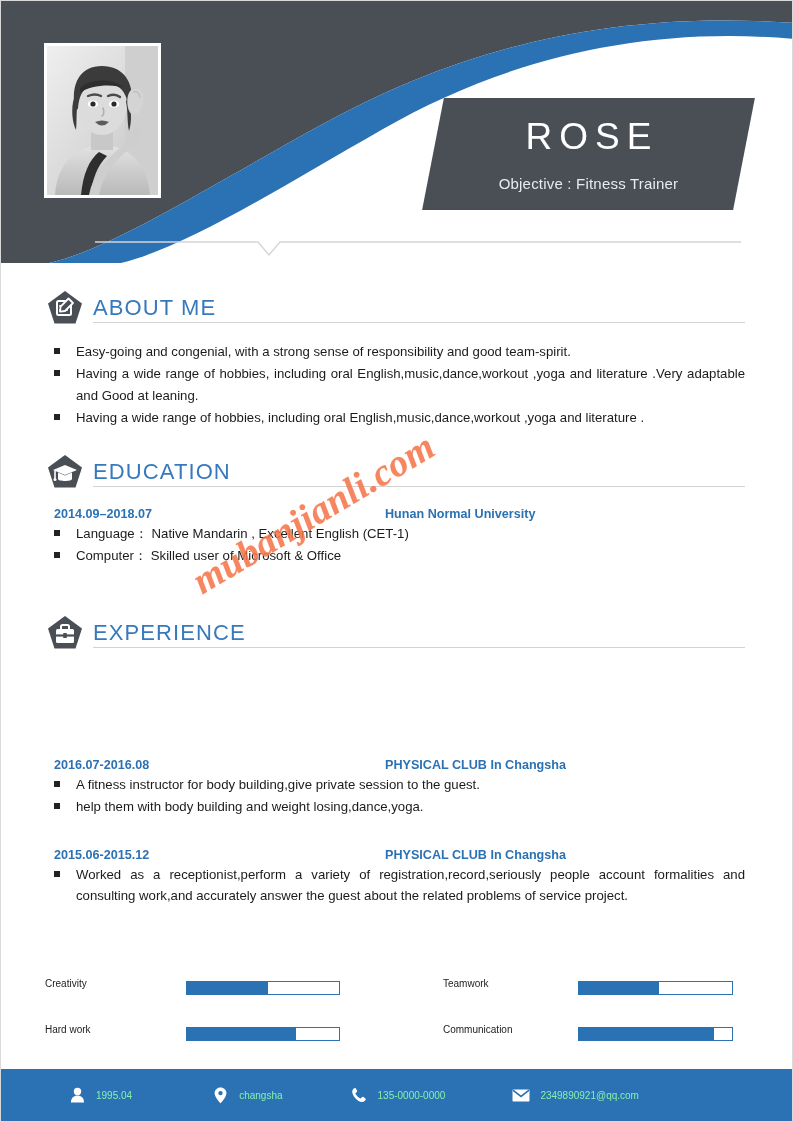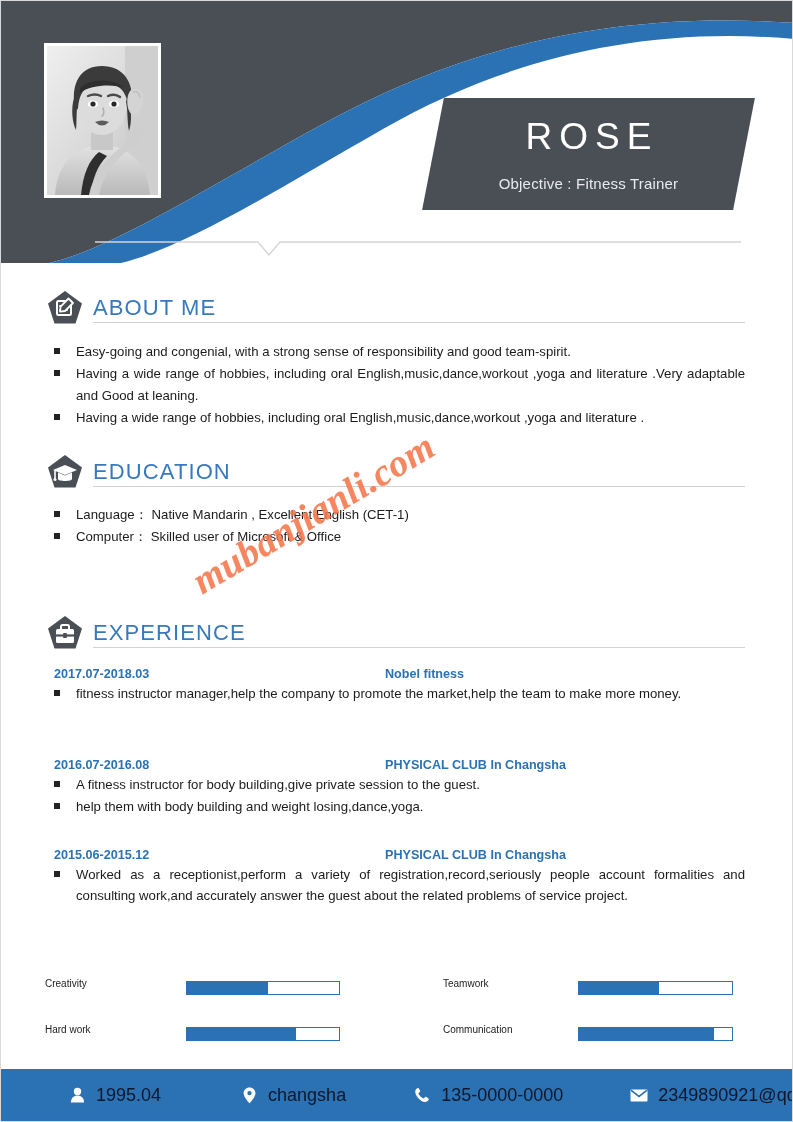--- a/index.html
+++ b/index.html
@@ -208,22 +208,22 @@
     bottom: 0;
     width: 793px;
     height: 52px;
     background: #2b72b4;
     display: flex;
     align-items: center;
   }
   .contact-item {
     display: flex;
     align-items: center;
-    color: #0f172a;
-    font-size: 18px;
+    color: #86efac;
+    font-size: 10px;
     white-space: nowrap;
     justify-content: center;
   }
   .contact-item .c-icon {
     display: inline-flex;
     align-items: center;
     justify-content: center;
     width: 20px;
     height: 20px;
     margin-right: 9px;
@@ -356,49 +356,44 @@
         <path d="M13,19.5 V26 C13,28.6 27,28.6 27,26 V19.5 L20,22.6 Z" fill="#ffffff"></path>
         <path d="M10,18 V25.5" stroke="#ffffff" stroke-width="1.6" stroke-linecap="round"></path>
         <circle cx="10" cy="26.4" r="1.5" fill="#ffffff"></circle>
       </svg>
     </div>
     <div class="sec-title">EDUCATION</div>
     <div class="sec-rule"></div>
   </div>
 
   <div class="body-block" style="left:44px; top:503px; width:700px;">
+    <div class="entry-row">
+      <span class="entry-date">2014.09–2018.07</span>
+      <span class="entry-org">Hunan Normal University</span>
+    </div>
     <ul class="bullets">
       <li>Language： Native Mandarin , Excellent English (CET-1)</li>
       <li>Computer： Skilled user of Microsoft &amp; Office</li>
     </ul>
   </div>
 
   <div class="section-head" style="top:613px;">
     <div class="sec-icon">
       <svg width="40" height="40" viewBox="0 0 40 40">
         <path d="M20,2 L37,14.5 L30.5,34.5 H9.5 L3,14.5 Z" fill="#4a4e55"></path>
         <rect x="11" y="15" width="18" height="14" rx="1.5" fill="#ffffff"></rect>
         <path d="M16,15 V12.5 C16,11.6 16.7,11 17.5,11 h5 C23.3,11 24,11.6 24,12.5 V15" fill="none" stroke="#ffffff" stroke-width="2"></path>
         <rect x="11" y="20.4" width="18" height="2.2" fill="#4a4e55"></rect>
         <rect x="18.2" y="19" width="3.6" height="5" rx="0.6" fill="#4a4e55"></rect>
       </svg>
     </div>
     <div class="sec-title">EXPERIENCE</div>
     <div class="sec-rule"></div>
   </div>
 
-  <div class="body-block" style="left:44px; top:663px; width:700px;">
-    <div class="entry-row">
-      <span class="entry-date">2017.07-2018.03</span>
-      <span class="entry-org">Nobel fitness</span>
-    </div>
-    <ul class="bullets">
-      <li class="justify">fitness instructor manager,help the company to promote the   market,help the team to make more money.</li>
-    </ul>
-  </div>
 
   <div class="body-block" style="left:44px; top:754px; width:700px;">
     <div class="entry-row">
       <span class="entry-date">2016.07-2016.08</span>
       <span class="entry-org">PHYSICAL CLUB In Changsha</span>
     </div>
     <ul class="bullets">
       <li>A fitness instructor for body building,give private session to the guest.</li>
       <li>help them with body building and weight losing,dance,yoga.</li>
     </ul>

